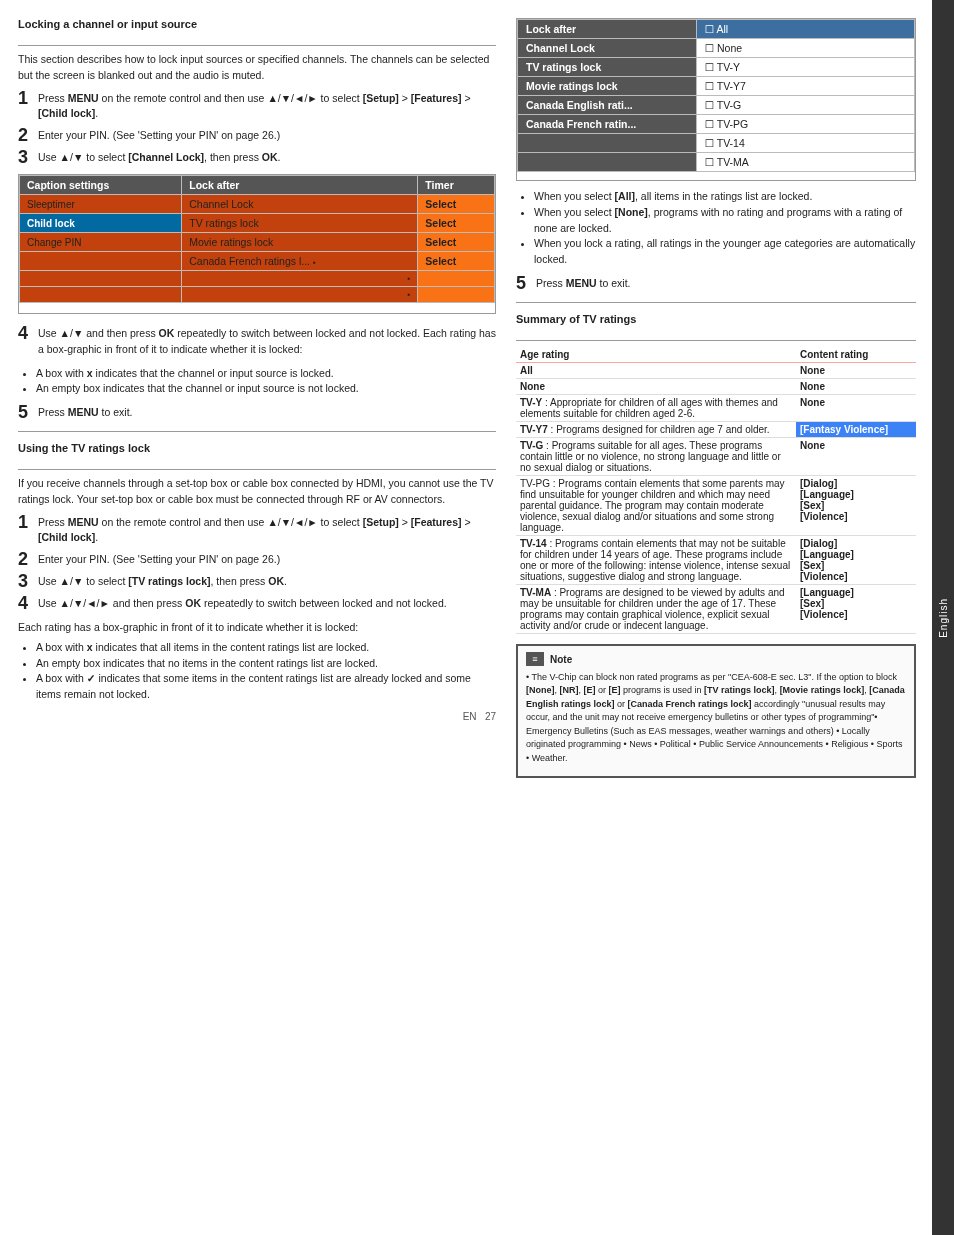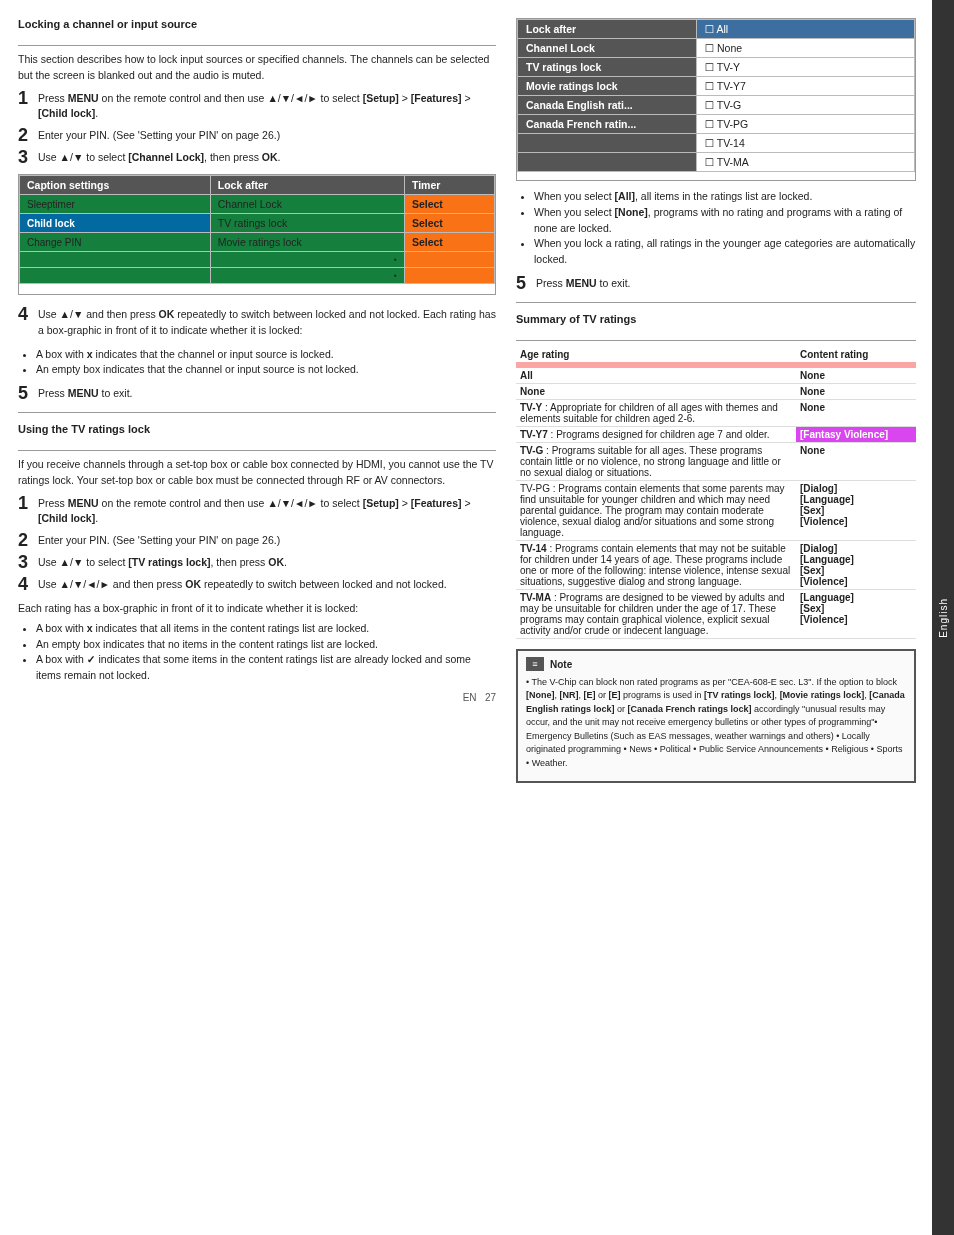--- a/index.html
+++ b/index.html
@@ -76,36 +76,36 @@
       background: #555;
       color: #fff;
       font-weight: bold;
       padding: 3px 7px;
     }
     .menu-table .left-col-cell {
       background: #e8e8e8;
       font-size: 10px;
     }
     .menu-table .mid-col-cell {
-      background: #15803d;
+      background: #c2410c;
     }
     .menu-table .right-col-cell {
       background: #f97316;
       font-weight: bold;
     }
     .bullet-list { list-style: disc; padding-left: 18px; font-size: 10.5px; line-height: 1.5; margin-bottom: 6px; }
     .section-divider { border: none; border-top: 1px solid #999; margin: 10px 0; }
     .ratings-table {
       border-collapse: collapse;
       width: 100%;
       font-size: 10px;
       margin-bottom: 10px;
     }
     .ratings-table th {
-      border-bottom: 6px solid #fca5a5;
+      border-bottom: 1px solid #fca5a5;
       text-align: left;
       padding: 2px 4px;
       font-size: 10px;
     }
     .ratings-table td {
       padding: 2px 4px;
       vertical-align: top;
       border-bottom: 1px solid #ddd;
     }
     .ratings-table .rating-label { font-weight: bold; white-space: nowrap; }
@@ -221,20 +221,25 @@
             <td class="mid-col-cell">TV ratings lock</td>
             <td class="right-col-cell">Select</td>
           </tr>
           <tr>
             <td class="left-col-cell mid-col-cell">Change PIN</td>
             <td class="mid-col-cell">Movie ratings lock</td>
             <td class="right-col-cell mid-col-cell">Select</td>
           </tr>
           <tr>
             <td class="left-col-cell mid-col-cell"></td>
+            <td class="mid-col-cell">Canada French ratings l... <span style="font-size:8px;">▪</span></td>
+            <td class="right-col-cell mid-col-cell">Select</td>
+          </tr>
+          <tr>
+            <td class="left-col-cell mid-col-cell"></td>
             <td class="mid-col-cell" style="text-align:right;font-size:8px;">▪</td>
             <td class="right-col-cell mid-col-cell"></td>
           </tr>
           <tr>
             <td class="left-col-cell mid-col-cell"></td>
             <td class="mid-col-cell" style="text-align:right;font-size:8px;">▪</td>
             <td class="right-col-cell mid-col-cell"></td>
           </tr>
         </tbody>
           </table>
@@ -366,21 +371,21 @@
           <tr>
             <td class="rating-label">None</td>
             <td class="content-col">None</td>
           </tr>
           <tr>
             <td><span style="font-weight:bold;">TV-Y</span> : Appropriate for children of all ages with themes and elements suitable for children aged 2-6.</td>
             <td class="content-col">None</td>
           </tr>
           <tr>
             <td><span style="font-weight:bold;">TV-Y7</span> : Programs designed for children age 7 and older.</td>
-            <td class="content-col" style="background:#d946ef;color:#fff;padding:2px 4px;">[Fantasy Violence]</td>
+            <td class="content-col" style="background:#3b82f6;color:#fff;padding:2px 4px;">[Fantasy Violence]</td>
           </tr>
           <tr>
             <td><span style="font-weight:bold;">TV-G</span> : Programs suitable for all ages. These programs contain little or no violence, no strong language and little or no sexual dialog or situations.</td>
             <td class="content-col">None</td>
           </tr>
           <tr>
             <td><span style="font-weight:normal;">TV-PG</span> : Programs contain elements that some parents may find unsuitable for younger children and which may need parental guidance. The program may contain moderate violence, sexual dialog and/or situations and some strong language.</td>
             <td class="content-col">[Dialog]<br>[Language]<br>[Sex]<br>[Violence]</td>
           </tr>
           <tr>

